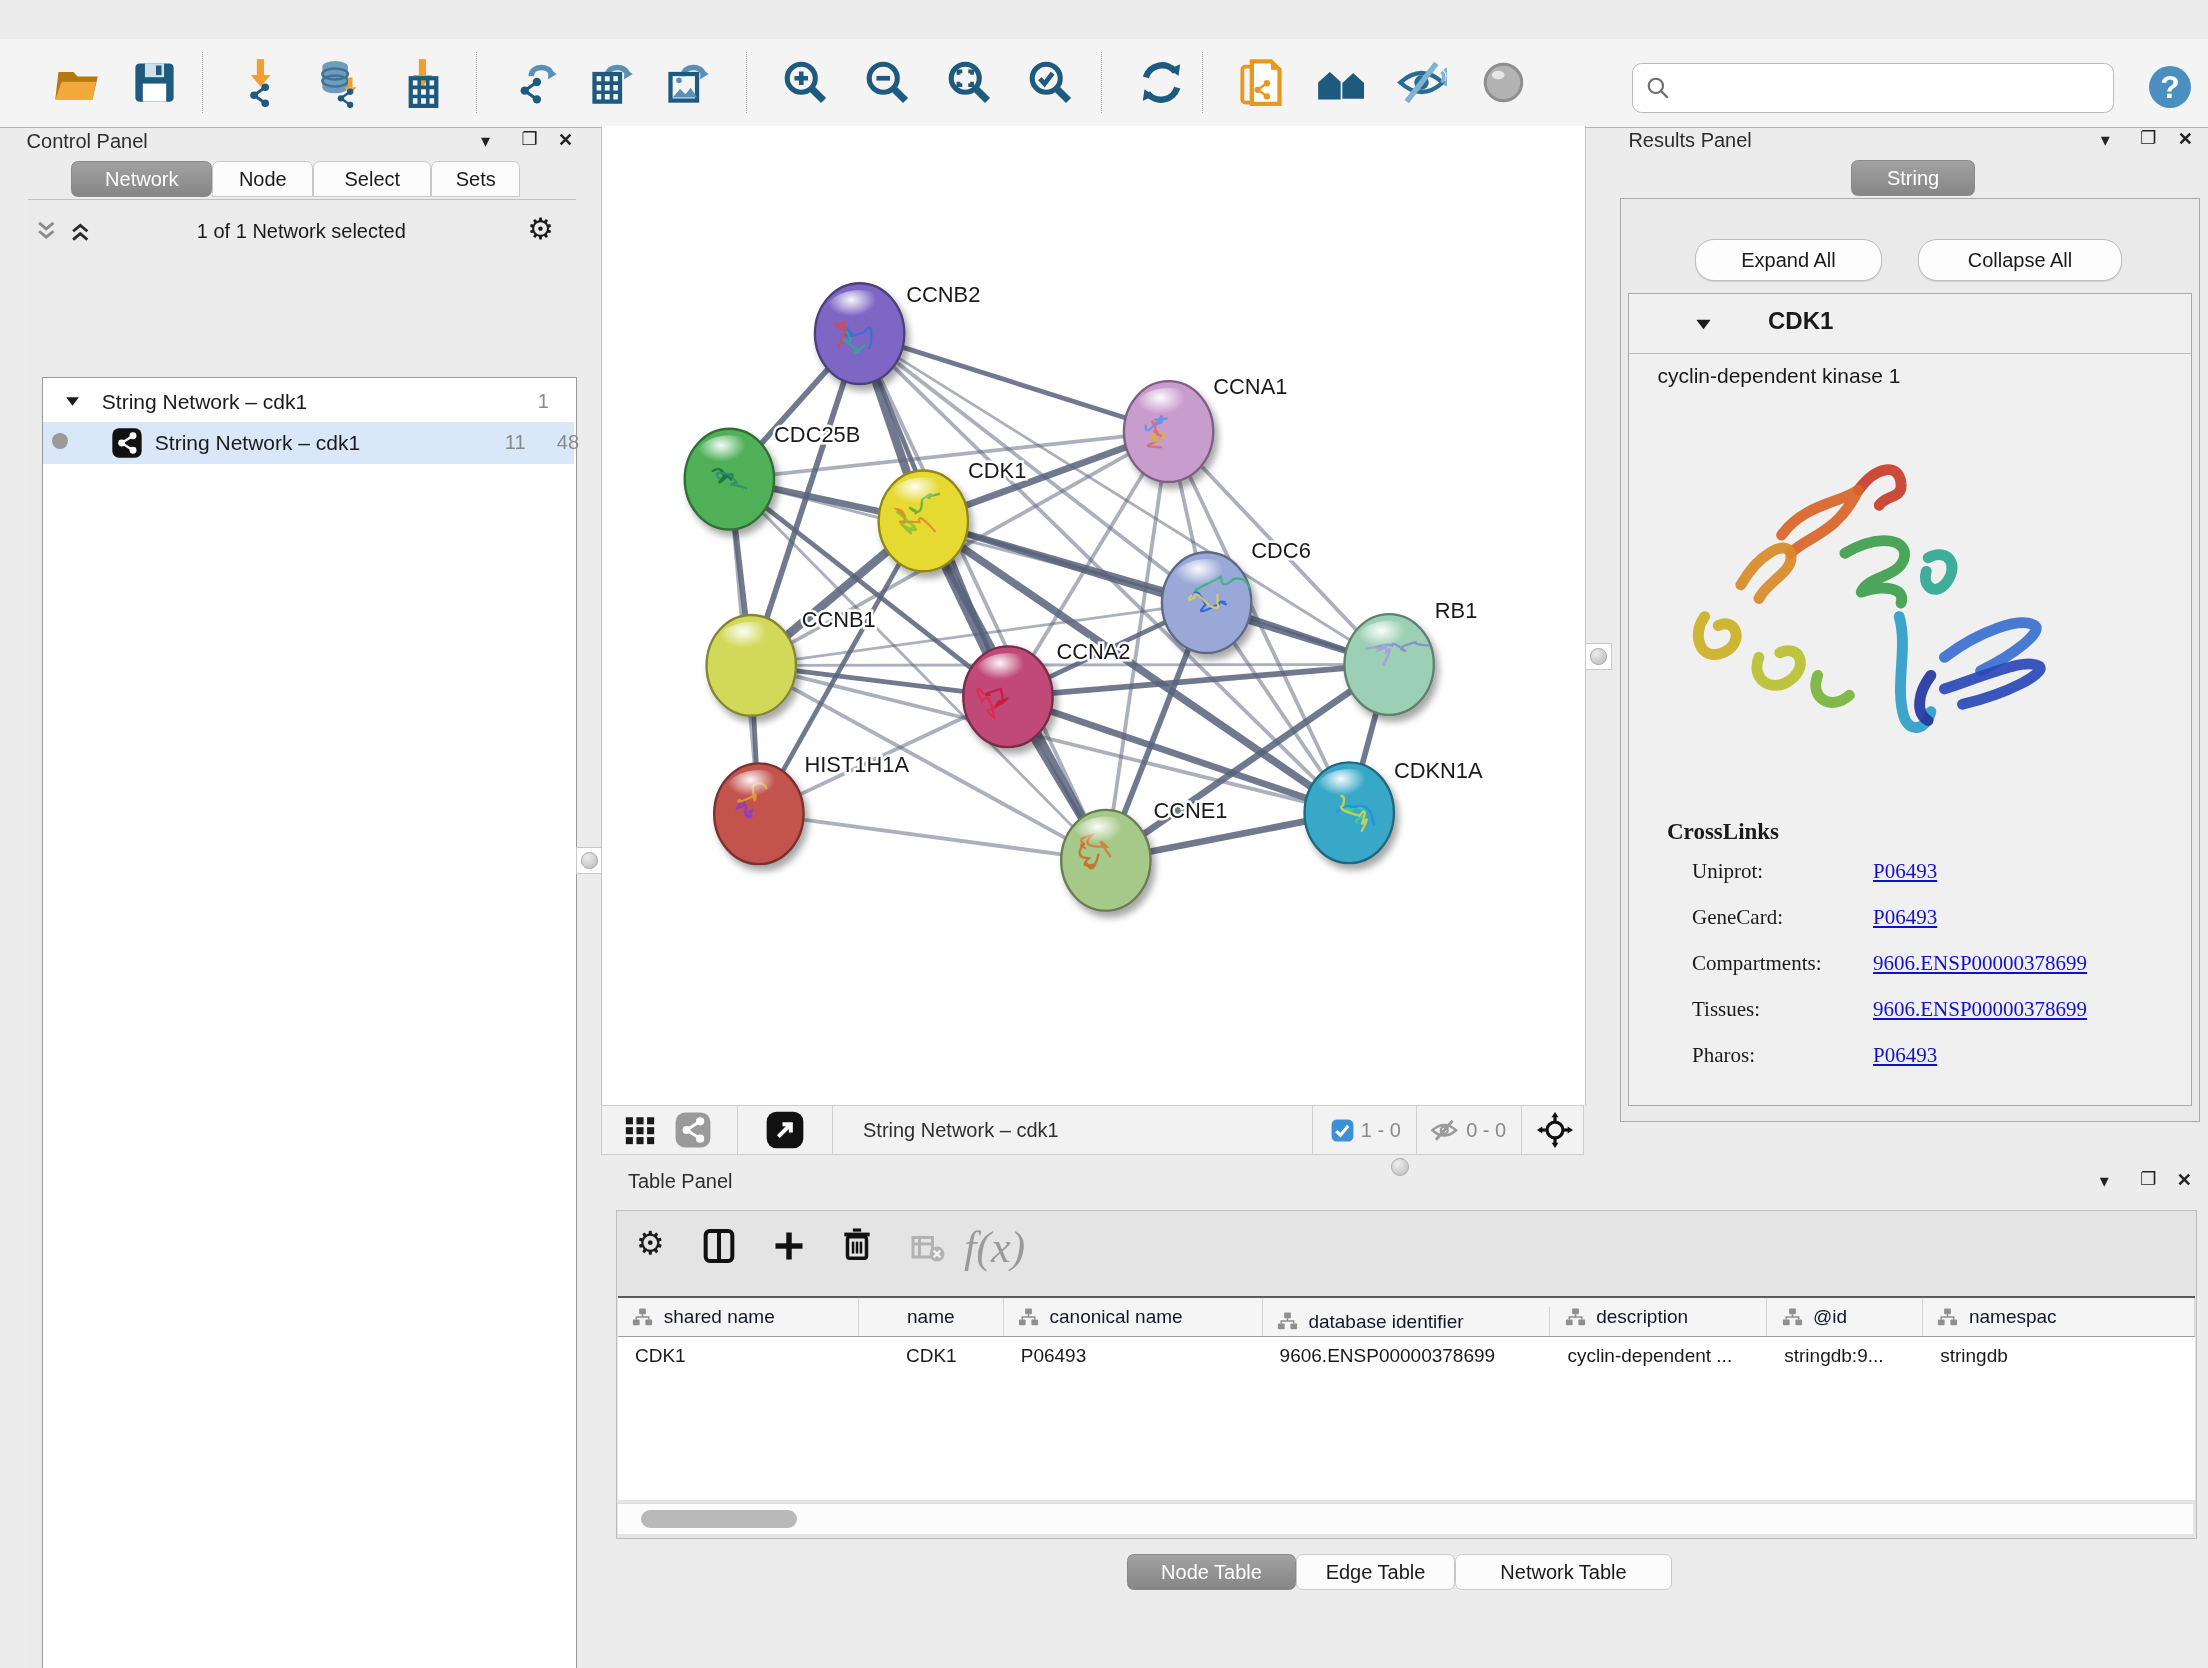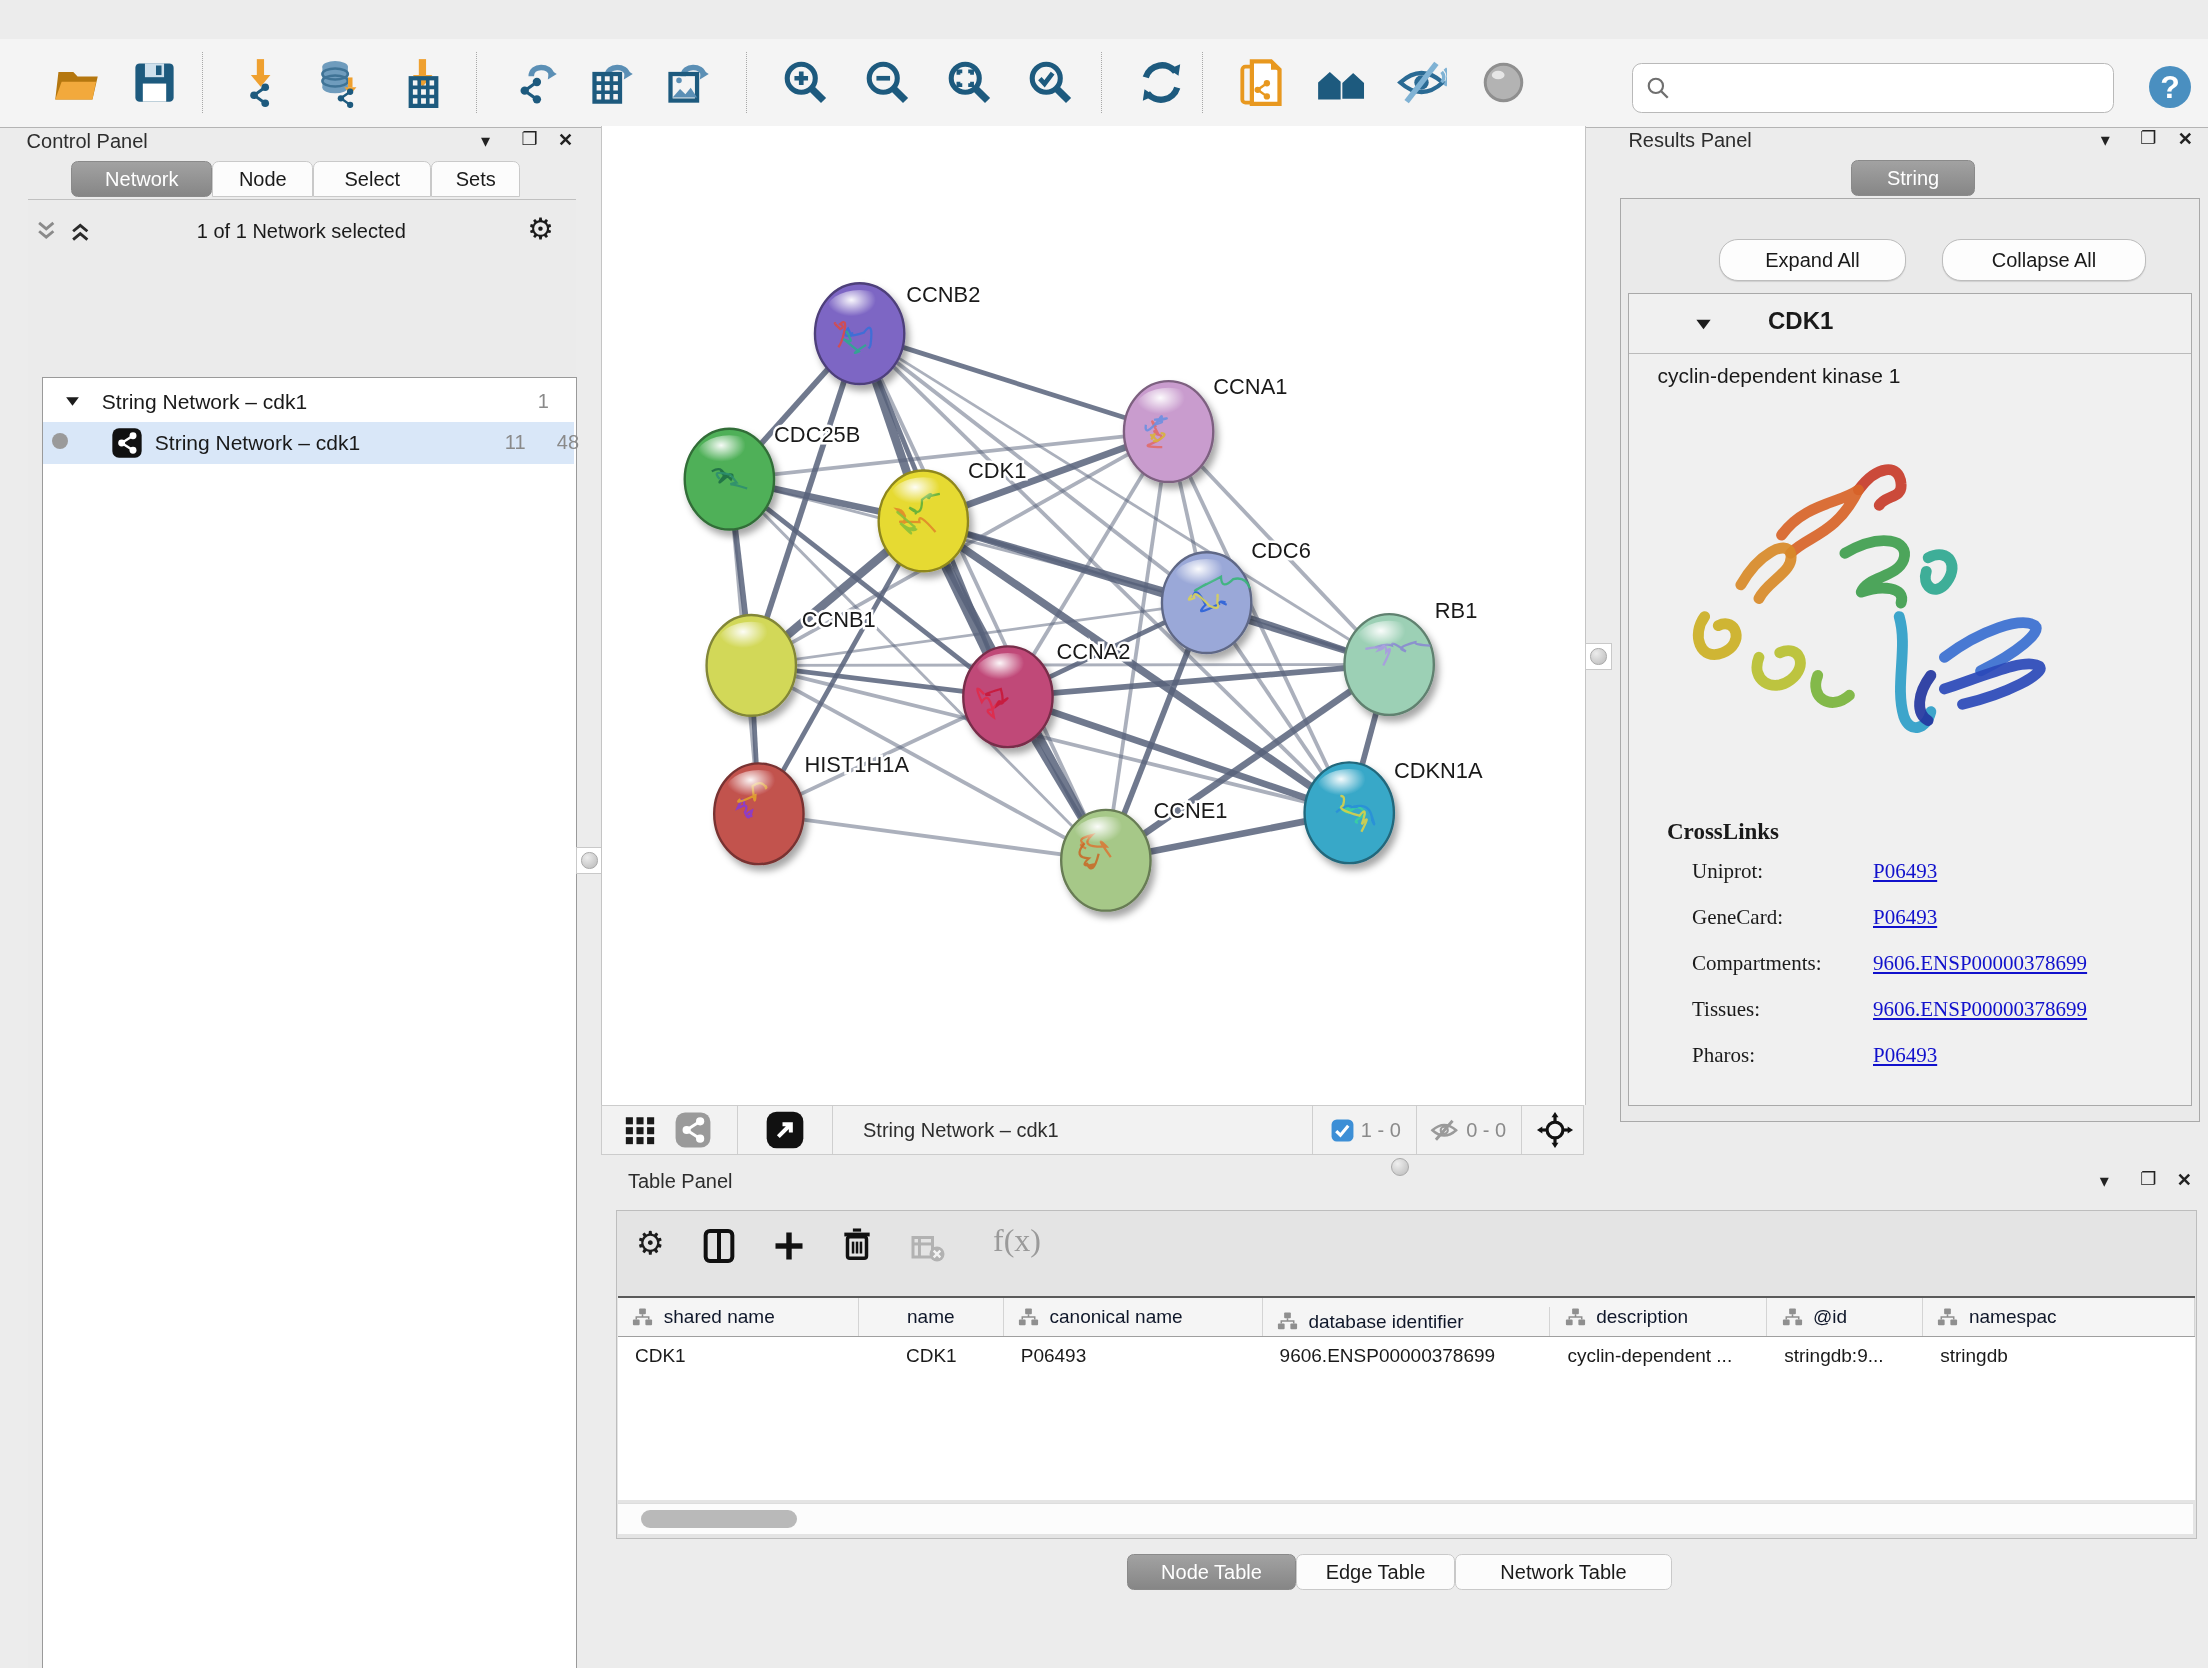--- a/index.html
+++ b/index.html
@@ -31,21 +31,21 @@
   .netsvg{left:601px;top:126px;background:#ffffff;border-left:1px solid #c4c4c4;border-right:1px solid #c4c4c4;}
   .netbar{left:601px;top:1105px;width:983px;height:50px;background:#f2f2f2;border:1px solid #cccccc;
           box-sizing:border-box;display:flex;align-items:center;}
   .nbsep{width:0;height:100%;border-left:1px solid #cfcfcf;}
   .splitdot{width:25px;height:25px;background:#fff;border:1px solid #c9c9c9;display:flex;align-items:center;justify-content:center;}
   .splitdot i{display:block;width:14.3px;height:14.3px;border-radius:50%;background:radial-gradient(circle at 35% 30%,#ececec,#b9b9b9);border:1px solid #aaa;}
   
   .rbox{left:1620px;top:198px;width:580px;height:924px;background:#eaeaea;border:1.9px solid #a9a9a9;box-sizing:border-box;}
   .rinner{left:1628px;top:293px;width:564px;height:813px;background:#f0f0f0;border:1px solid #a9a9a9;box-sizing:border-box;}
   .btn{background:#fdfdfd;border:1px solid #bdbdbd;border-radius:19px;font-size:20px;
-       display:flex;align-items:center;justify-content:center;box-shadow:0 1px 1px rgba(0,0,0,.12);margin-left:24px;}
+       display:flex;align-items:center;justify-content:center;box-shadow:0 1px 1px rgba(0,0,0,.12);}
   .serif{font-family:"Liberation Serif",serif;}
   .xlink{color:#1111cc;text-decoration:underline;}
   
   .tblwrap{left:616px;top:1210px;width:1581px;height:329px;background:#e4e4e4;border:1px solid #bdbdbd;box-sizing:border-box;}
   .tbl{left:618px;top:1296px;width:1577px;height:204px;background:#fff;border-top:2.9px solid #5a5a5a;box-sizing:border-box;overflow:hidden;}
   .thead{display:flex;height:39px;background:#f5f5f5;border-bottom:1.9px solid #9f9f9f;box-sizing:border-box;}
   .th{display:flex;align-items:center;font-size:19px;color:#0f172a;box-sizing:border-box;border-right:1px solid #d4d4d4;}
   .trow{display:flex;height:38px;}
   .td{display:flex;align-items:center;font-size:19px;box-sizing:border-box;}
   .hscroll{left:618px;top:1503px;width:1575px;height:30px;background:#fcfcfc;border-top:1px solid #ddd;}
@@ -642,21 +642,21 @@
       </span>
     <span class="abs icon" style="left:293px;top:19px">
       <svg width="36" height="36" viewBox="0 0 24 24" opacity="0.55">
           <rect x="2" y="5" width="13" height="13" fill="none" stroke="#8a8a8a" stroke-width="2"></rect>
           <line x1="2" y1="9.3" x2="15" y2="9.3" stroke="#8a8a8a" stroke-width="2"></line>
           <line x1="6.3" y1="5" x2="6.3" y2="18" stroke="#8a8a8a" stroke-width="2"></line>
           <circle cx="18" cy="16" r="5" fill="#8a8a8a"></circle>
           <path d="M15.8 13.8l4.4 4.4M20.2 13.8l-4.4 4.4" stroke="#fff" stroke-width="1.6"></path>
         </svg>
       </span>
-    <span class="abs" style="left:376px;top:11.4px;font-size:32px;color:#9a9a9a;font-family:'Liberation Serif',serif;">f(x)</span>
+    <span class="abs" style="left:347px;top:11.4px;font-size:44px;color:#9a9a9a;font-family:'Liberation Serif',serif;font-style:italic">f(x)</span>
   </div>
 
   <div class="abs tbl">
     <div class="thead" id="thead">
         <div class="th" style="width: 241px;">
           <svg width="23" height="23" viewBox="0 0 24 24" style="margin:0 9.5px 0 13.3px">
             <g fill="#8f8f8f">
               <rect x="8.5" y="2.5" width="7" height="6" rx="1"></rect>
               <rect x="2" y="14" width="7" height="6" rx="1"></rect>
               <rect x="15" y="14" width="7" height="6" rx="1"></rect>

